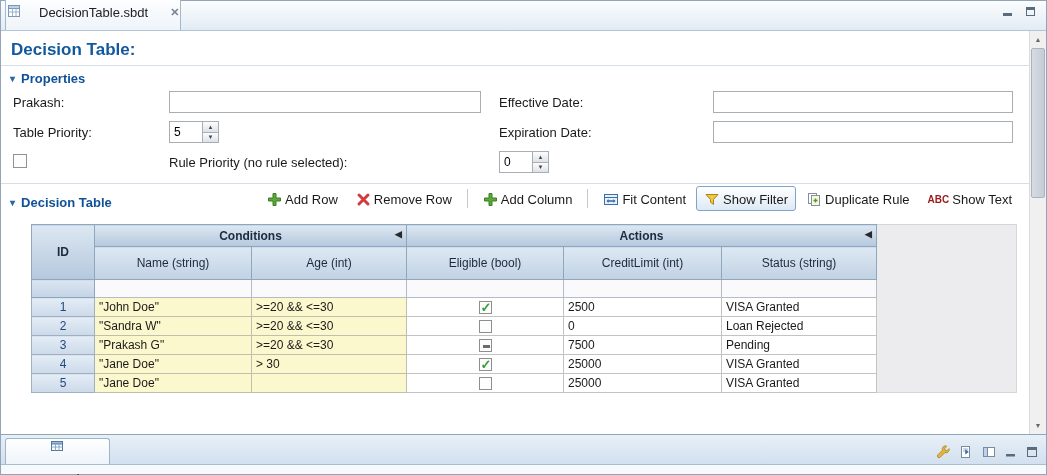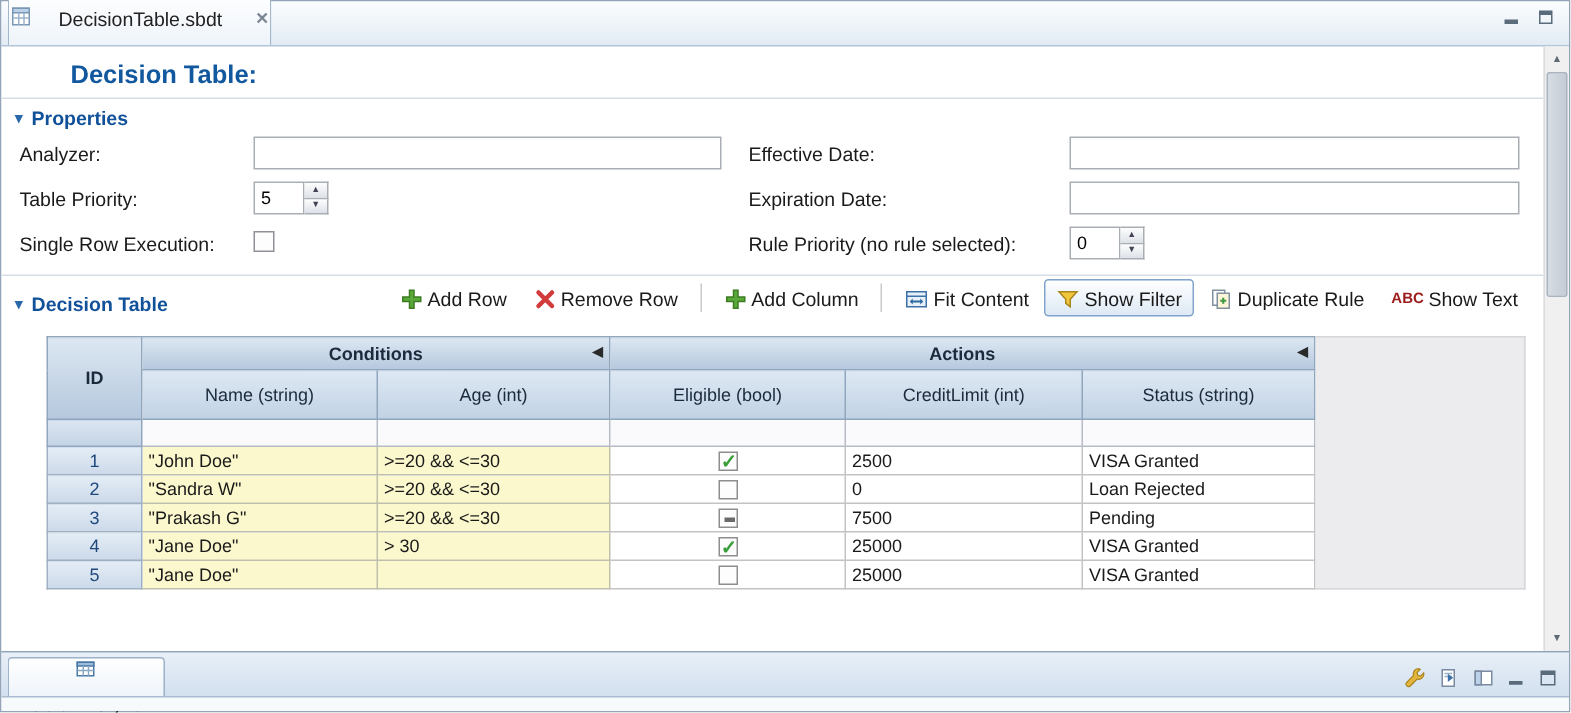--- a/index.html
+++ b/index.html
@@ -37,21 +37,20 @@
   .winctrl { position:absolute; right:10px; top:5px; display:flex; gap:12px; align-items:center; }
   .winctrl span { display:inline-flex; }
 
   
   .editor-body { flex:1 1 auto; display:flex; min-height:0; background:#fff; }
   .editor-content { flex:1; min-width:0; overflow:hidden; }
 
   .page-title {
     font-size:17px; font-weight:bold; color:#11589e;
     padding:9px 0 5px 10px;
-    margin-left:36px;
   }
   .rule { border-top:1px solid #d6dee8; }
 
   .section-head {
     display:flex; align-items:center; gap:6px;
     padding:5px 0 2px 9px;
     color:#11519a; font-weight:bold; font-size:13px;
   }
   .tri { font-size:10px; color:#2a67a9; }
 
@@ -231,37 +230,36 @@
 
       <div class="page-title">Decision Table:</div>
       <div class="rule"></div>
 
       <div class="section-head">
         <span class="tri">▾</span>
         <span>Properties</span>
       </div>
 
       <div class="form">
-        <span>Analyzer:</span>
+        <span>Prakash:</span>
         <span><input class="txt-input" value="" style=""></span>
         <span>Effective Date:</span>
         <span><input class="txt-input wide" value="" style=""></span>
 
         <span>Table Priority:</span>
         <span class="spinner">
           <input value="5" style="">
           <span class="spin-btns">
             <span class="spin-btn">▲</span>
             <span class="spin-btn">▼</span>
           </span>
         </span>
         <span>Expiration Date:</span>
         <span><input class="txt-input wide" value="" style=""></span>
 
-        <span>Single Row Execution:</span>
         <span><span class="checkbox"></span></span>
         <span>Rule Priority (no rule selected):</span>
         <span class="spinner">
           <input value="0" style="">
           <span class="spin-btns">
             <span class="spin-btn">▲</span>
             <span class="spin-btn">▼</span>
           </span>
         </span>
       </div>

